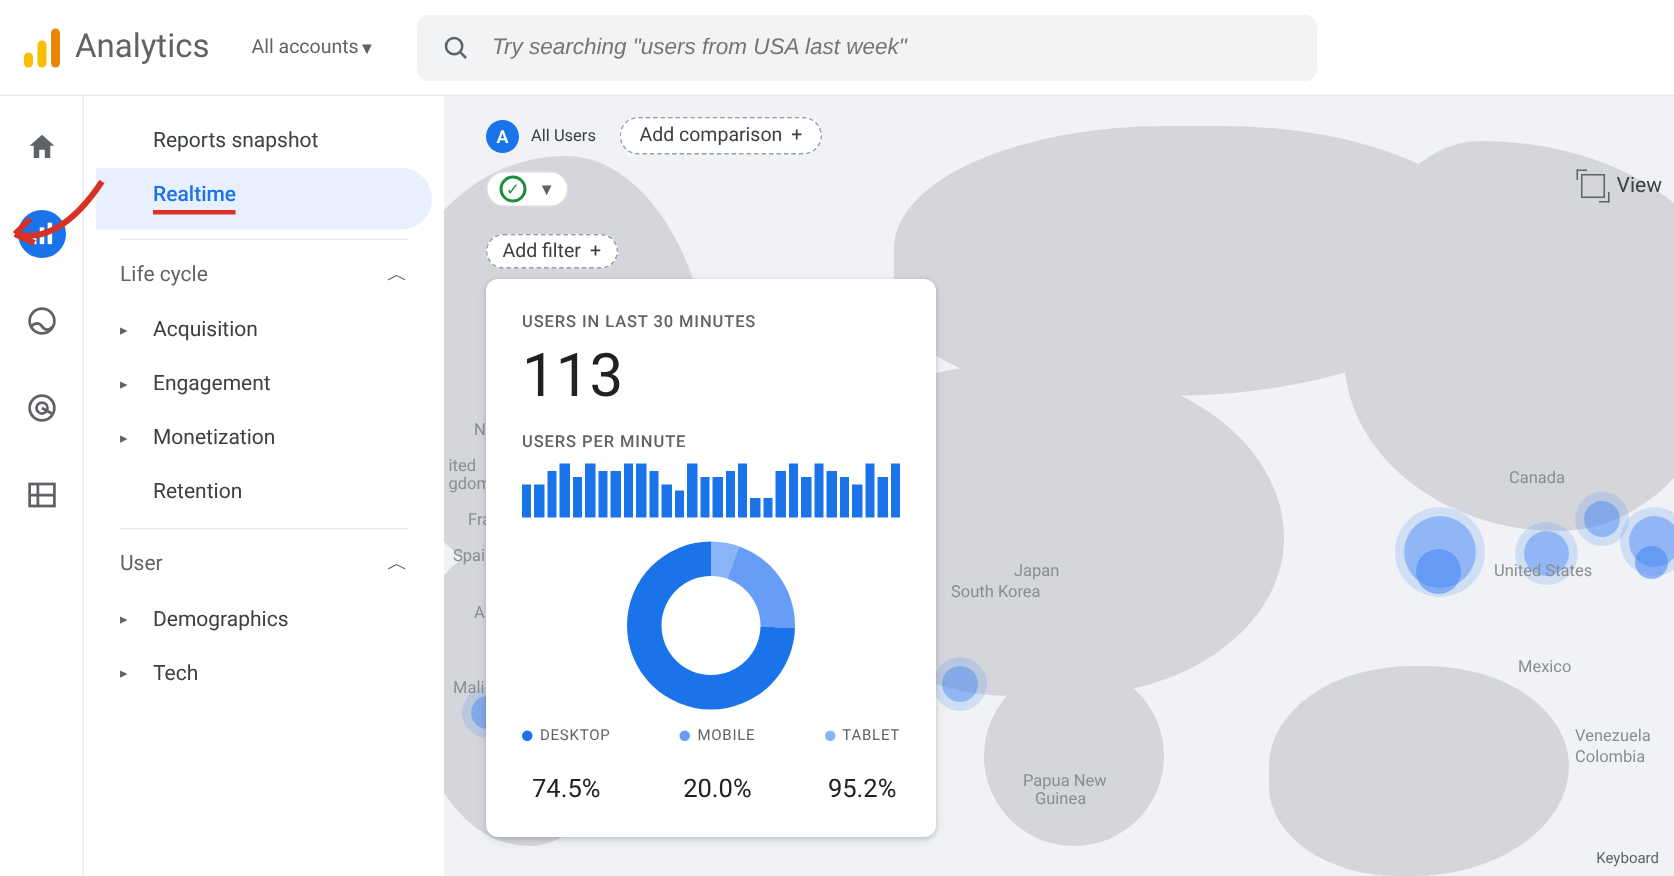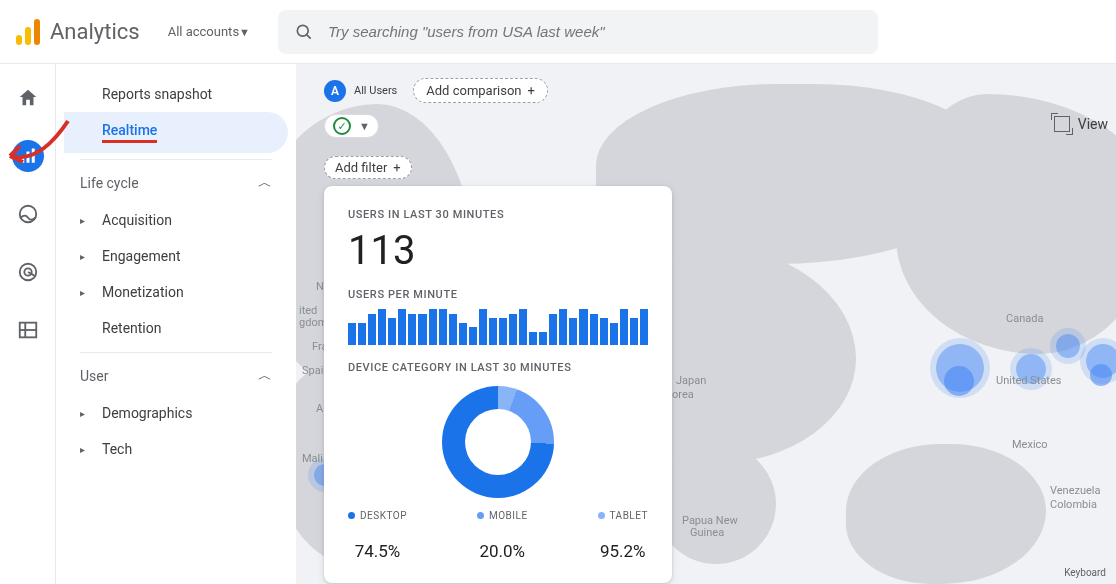--- a/index.html
+++ b/index.html
@@ -66,21 +66,21 @@
     .addfilter { position:absolute; top:92px; left:28px; z-index:3; border:1px dashed #9aa0a6; border-radius:14px; padding:3px 10px; display:flex; align-items:center; gap:6px; font-size:13px; color:#3c4043; cursor:pointer; background:#fff;text-align:center;}
     
     
     .view-btn { position:absolute; top:52px; right:8px; display:flex; align-items:center; gap:8px; font-size:14px; color:#3c4043; z-index:3; cursor:pointer; }
     .expand-ico { border:1.5px solid #5f6368; width:16px; height:16px; position:relative; }
     .expand-ico::before,.expand-ico::after{content:'';position:absolute;width:6px;height:6px;border:1.5px solid #5f6368;}
     .expand-ico::before{top:-4px;left:-4px;border-right:0;border-bottom:0;}
     .expand-ico::after{bottom:-4px;right:-4px;border-left:0;border-top:0;}
     
     
-    .card { position:absolute; top:122px; left:28px; width:348px; background:#fff; border-radius:8px; box-shadow: 0 1px 3px rgba(60,64,67,.2), 0 2px 8px rgba(60,64,67,.1); padding:22px 24px; z-index:4; }
+    .card { position:absolute; top:122px; left:28px; width:300px; background:#fff; border-radius:8px; box-shadow: 0 1px 3px rgba(60,64,67,.2), 0 2px 8px rgba(60,64,67,.1); padding:22px 24px; z-index:4; }
     .card .label { font-size:11px; letter-spacing:0.6px; color:#5f6368; font-weight:500; }
     .metric { font-size:40px; font-weight:400; margin:6px 0 14px; }
     .spark { display:flex; align-items:flex-end; gap:2px; height:36px; margin: 8px 0 16px; }
     .spark span { flex:1; background:#1a73e8; }
     .donut-wrap { display:flex; justify-content:center; margin:12px 0; }
     .donut { width:112px; height:112px; border-radius:50%; background: conic-gradient(#8ab4f8 0 5.5%, #669df6 5.5% 25.5%, #1a73e8 25.5% 100%); display:flex; align-items:center; justify-content:center; }
     .donut-hole { width:66px; height:66px; border-radius:50%; background:#fff; }
     .legend { display:flex; justify-content:space-between; margin-top:10px; }
     .legend-item { text-align:center; }
     .legend-item .lg-lbl { font-size:10px; letter-spacing:0.5px; color:#5f6368; display:flex; align-items:center; gap:5px; justify-content:center; }
@@ -299,21 +299,20 @@
           <span style="height: 100%;"></span>
           <span style="height: 75%;"></span>
           <span style="height: 100%;"></span>
           <span style="height: 87.5%;"></span>
           <span style="height: 75%;"></span>
           <span style="height: 62.5%;"></span>
           <span style="height: 100%;"></span>
           <span style="height: 75%;"></span>
           <span style="height: 100%;"></span>
         </div>
-      <div class="label">DEVICE CATEGORY IN LAST 30 MINUTES</div>
       <div class="donut-wrap">
         <div class="donut">
             <div class="donut-hole"></div>
           </div>
       </div>
       <div class="legend">
         <div class="legend-item">
           <div class="lg-lbl">
               <span class="dot" style="background:#1a73e8"></span>
               <span>DESKTOP</span>

